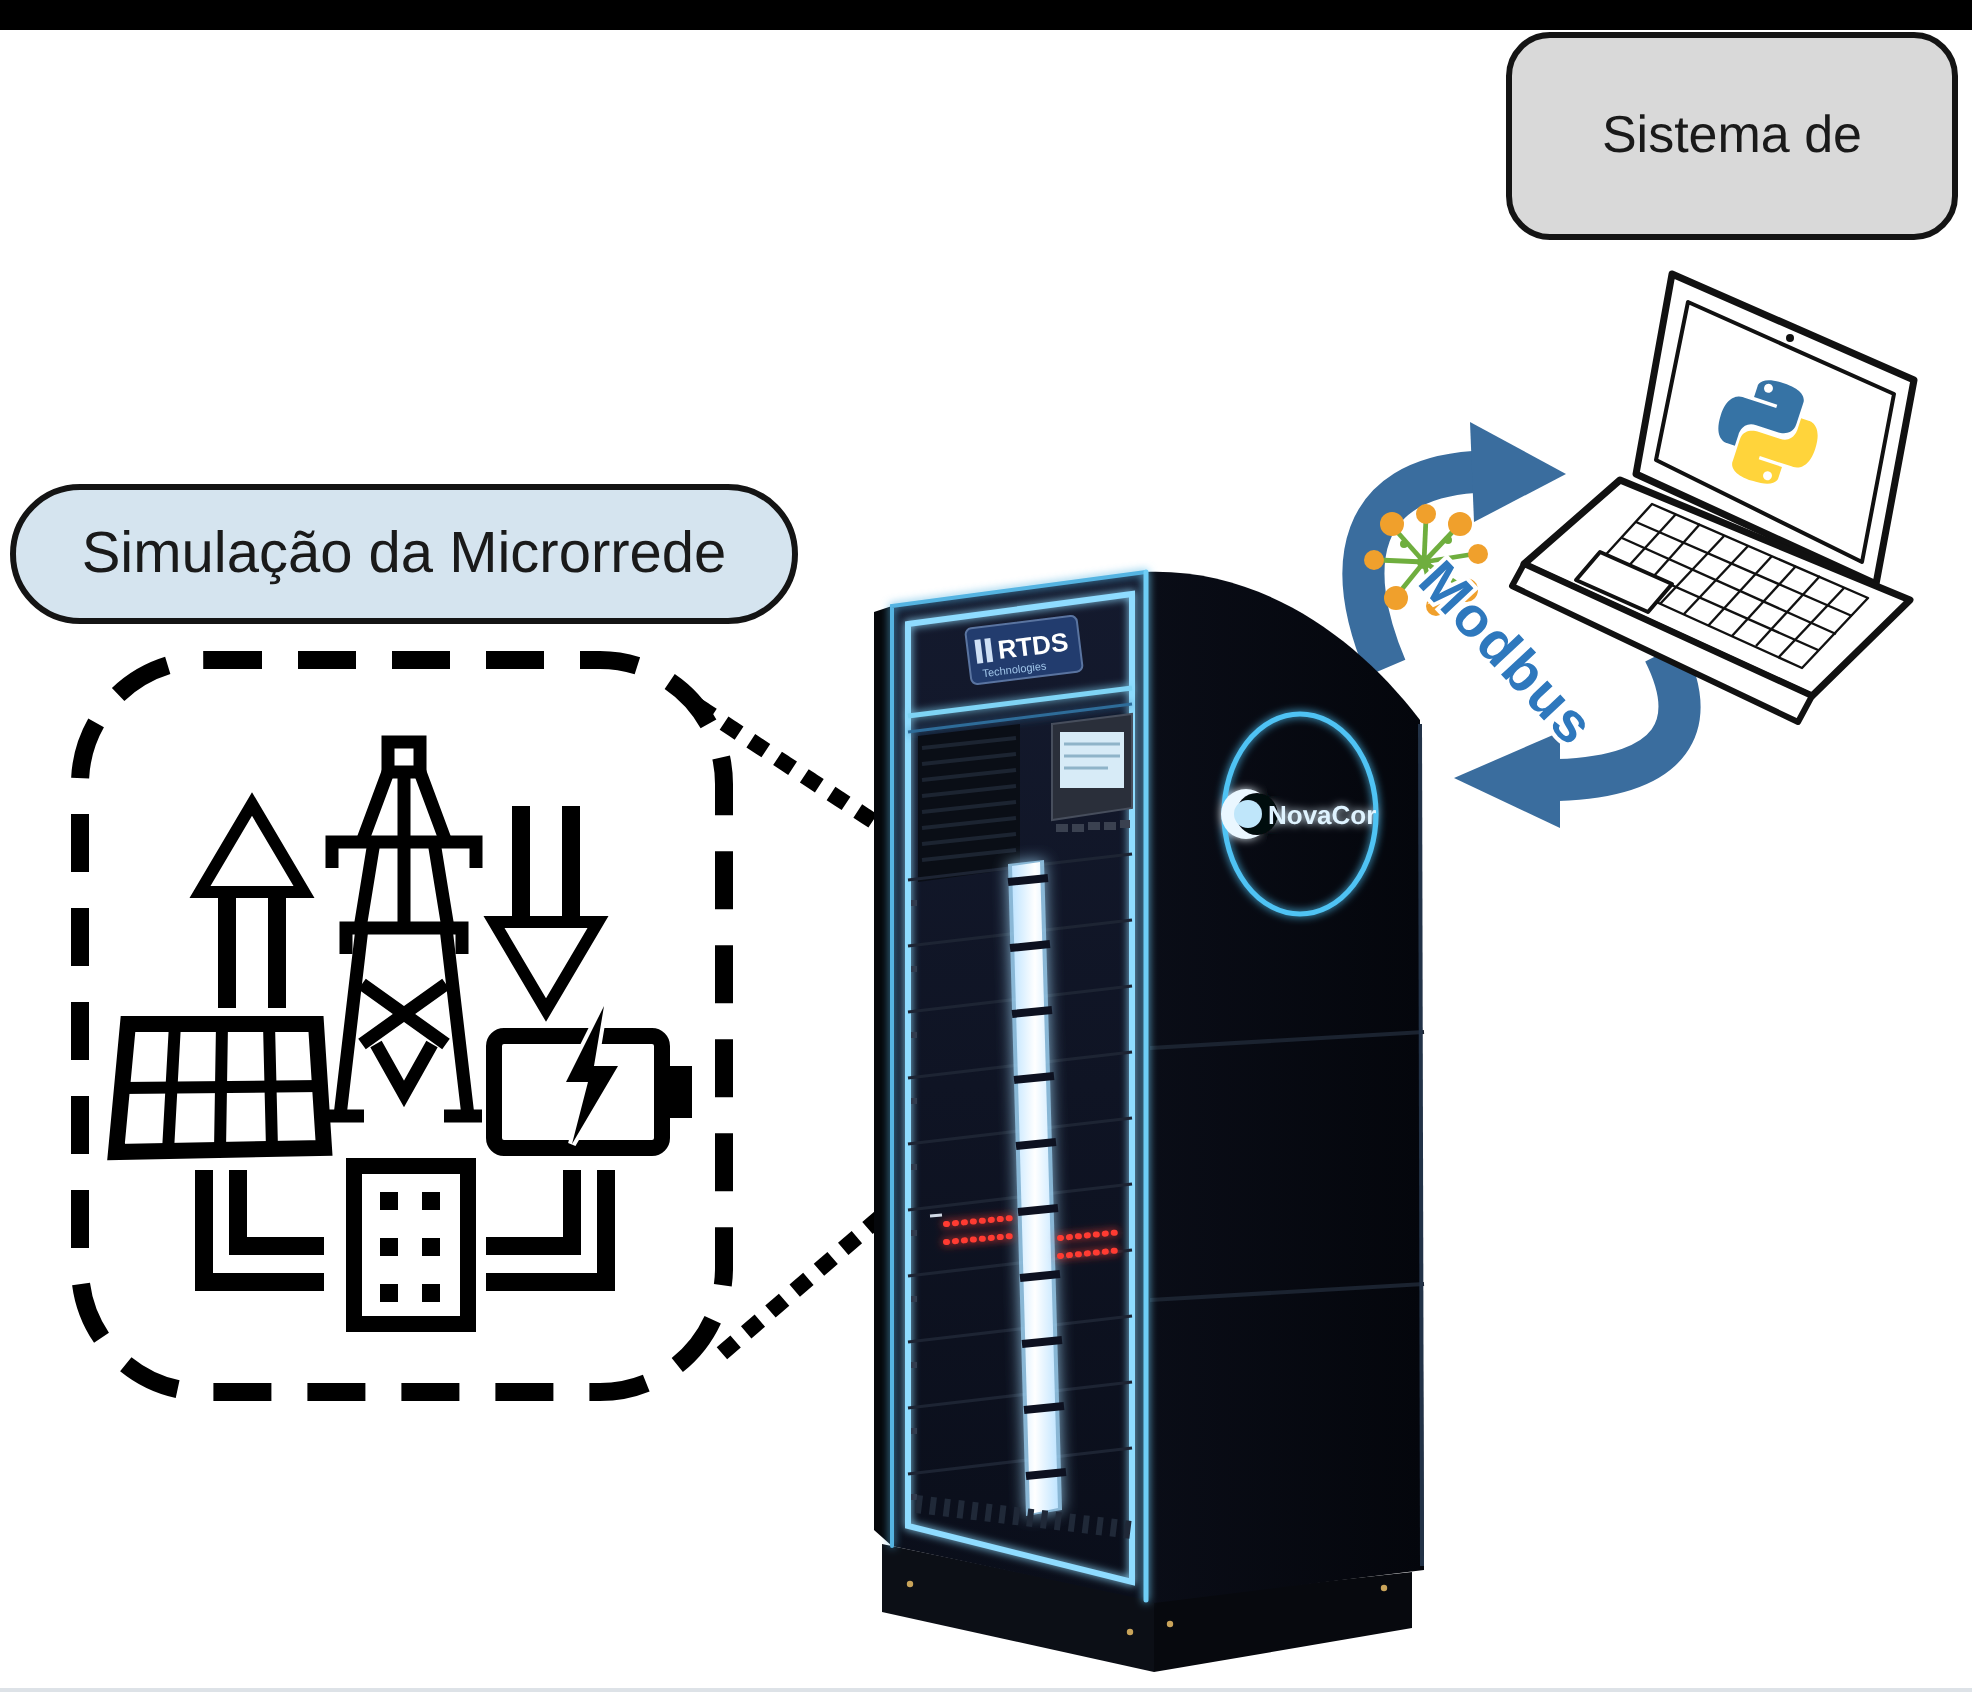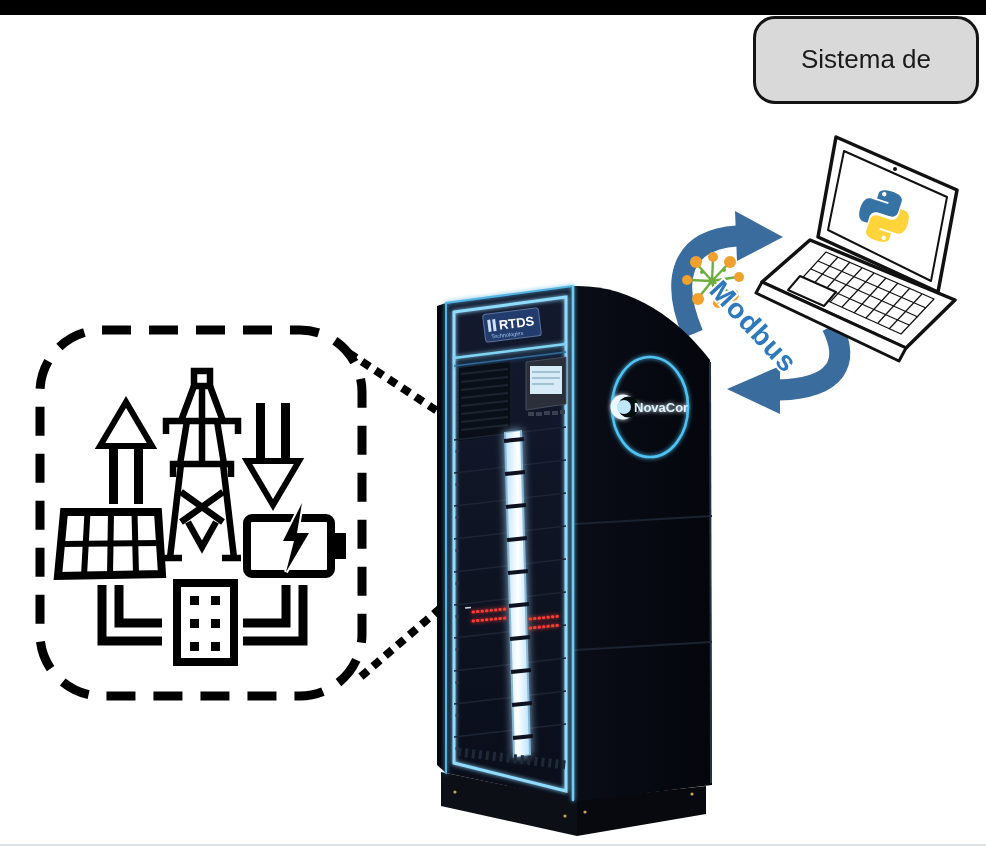--- a/index.html
+++ b/index.html
@@ -12,21 +12,21 @@
   .scene{position:absolute;left:0;top:0;}
   .label-box{
     position:absolute;display:flex;align-items:center;justify-content:center;
     text-align:center;color:#1a1a1a;border:3px solid #141414;box-sizing:border-box;
   }
   .label-microgrid{
     left:5px;top:242px;width:394px;height:70px;border-radius:35px;
     background:#d5e4ef;font-size:29px;
   }
   .label-management{
-    left:753px;top:16px;width:226px;height:88px;border-radius:22px;
+    left:753px;top:16px;width:226px;height:104px;border-radius:22px;
     background:#d9d9d9;font-size:26px;flex-direction:column;line-height:1.23;
   }
 </style>
 </head>
 <body>
 
 <div class="canvas">
 
   <svg class="scene" width="986" height="848" viewBox="0 0 986 848">
     <defs>
@@ -304,18 +304,21 @@
           <line x1="922" y1="294" x2="889" y2="329"></line>
       </g>
       <polygon points="800,276 836,292 824,306 788,290" fill="#fff" stroke="#111" stroke-width="2"></polygon>
     </g>
   </svg>
 
   <div class="top-bar"></div>
 
   <div class="bottom-line"></div>
 
+  <div class="label-box label-microgrid">
+    <span>Simulação da Microrrede</span>
+  </div>
 
   <div class="label-box label-management">
     <span>Sistema de</span>
   </div>
 
 </div>
 
 </body></html>

